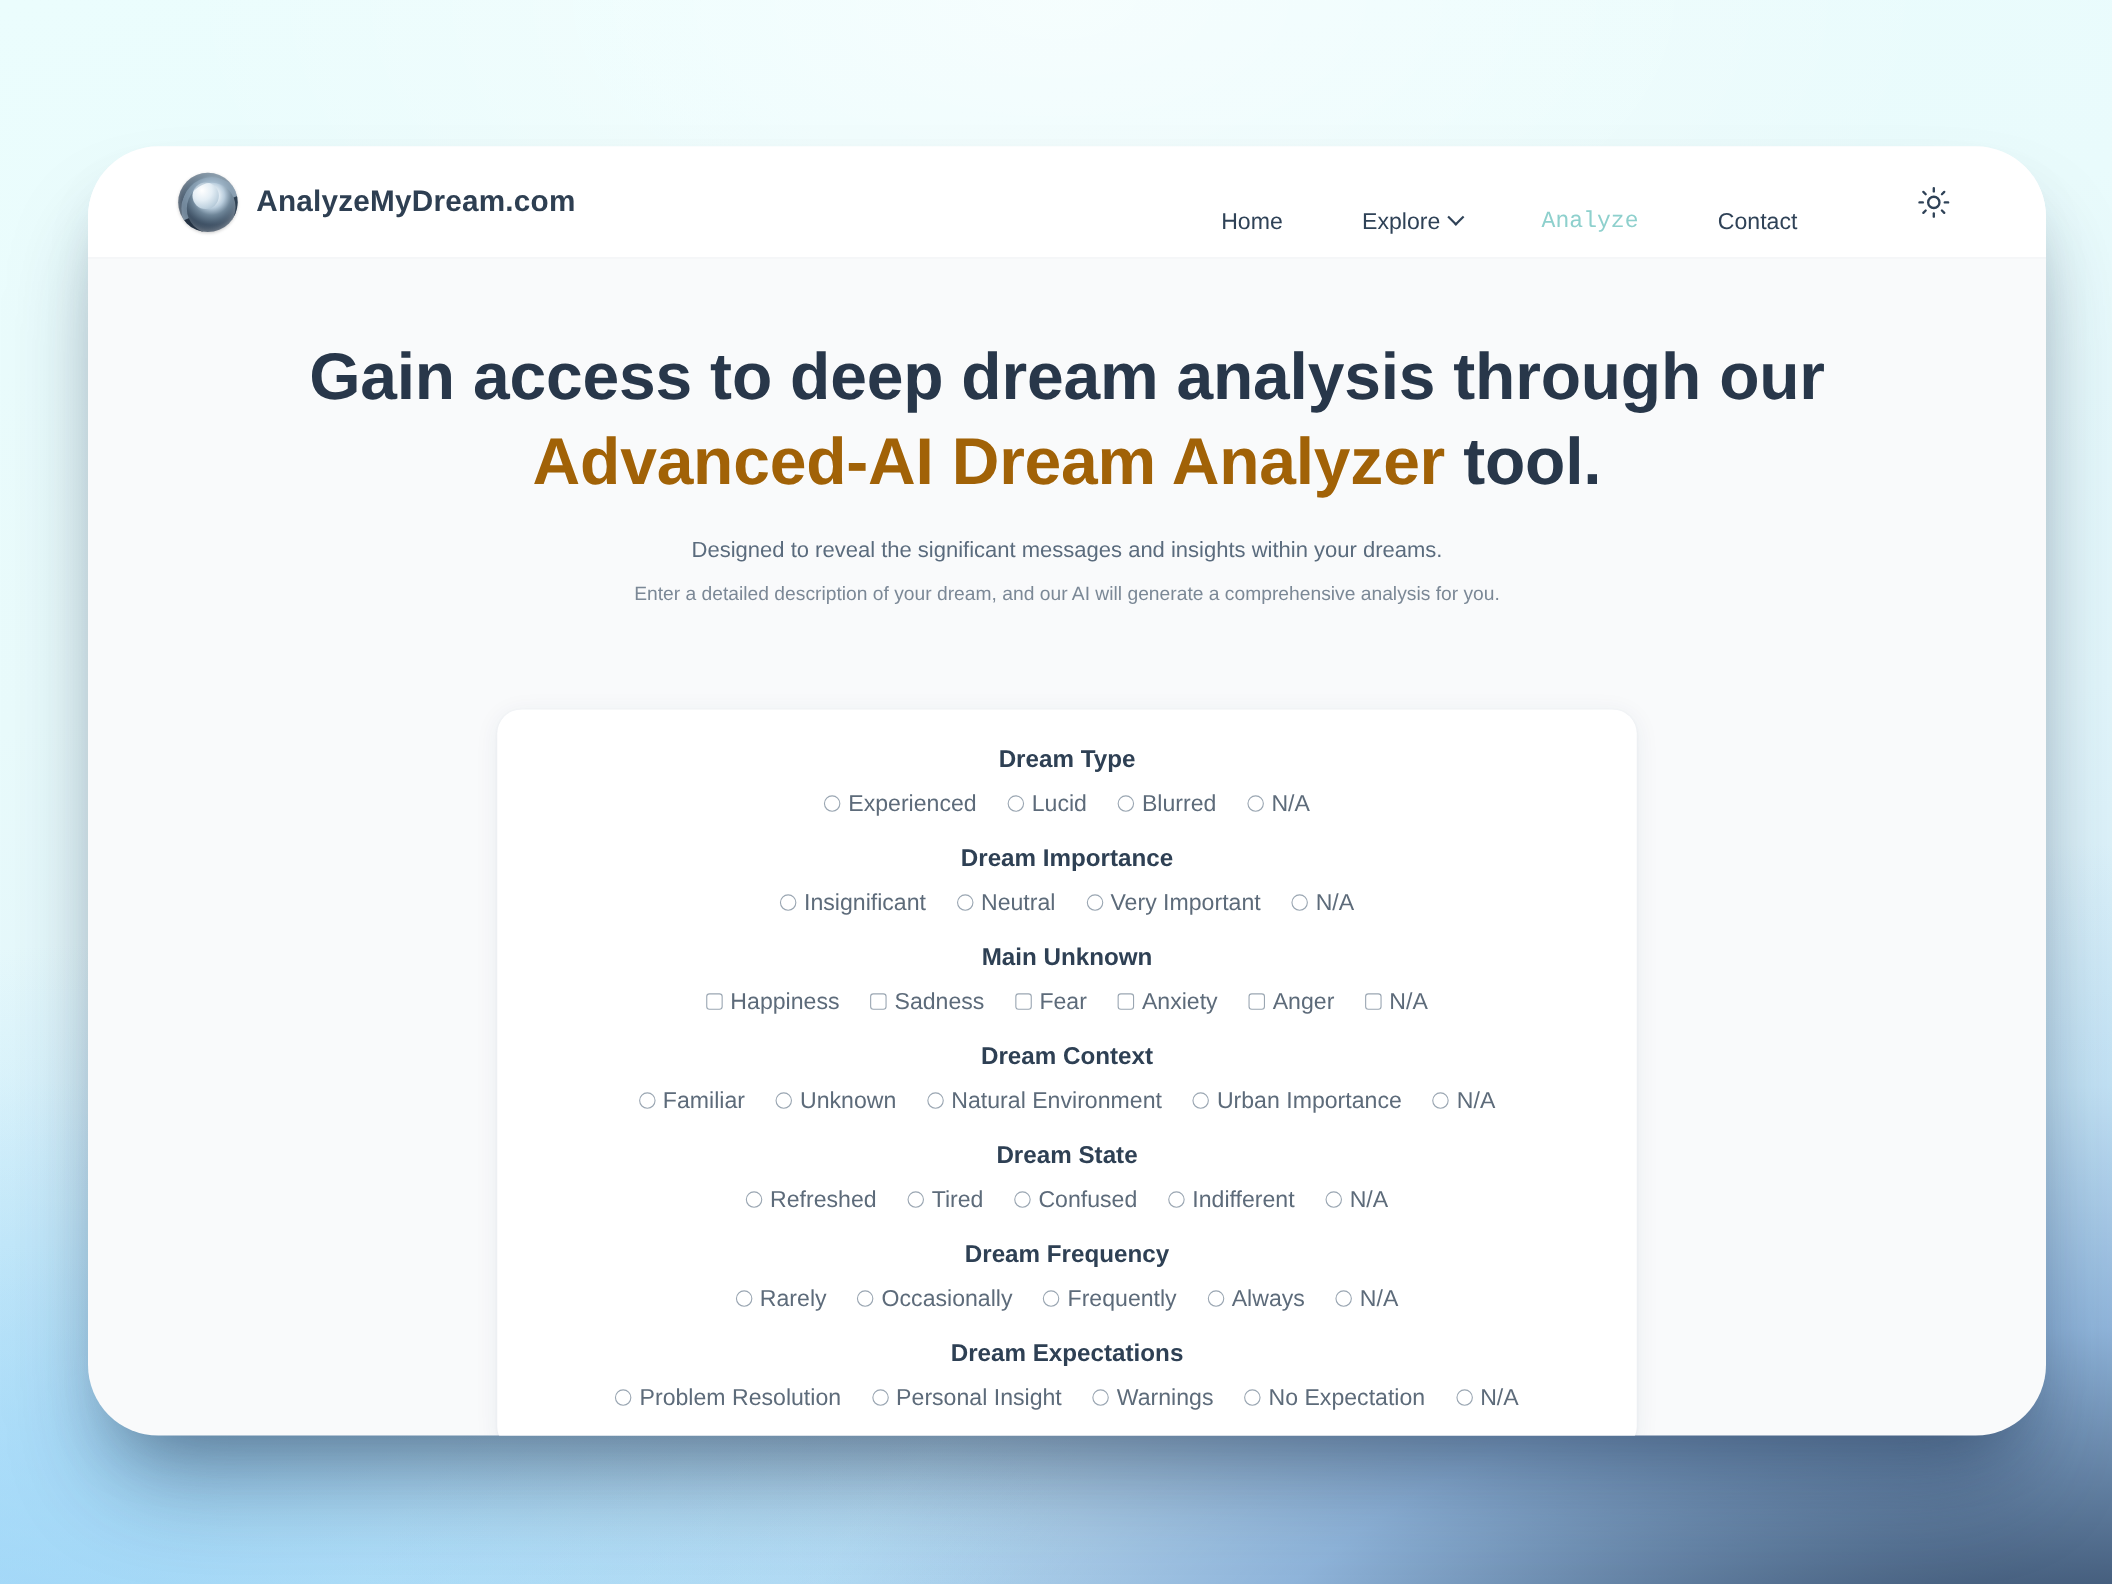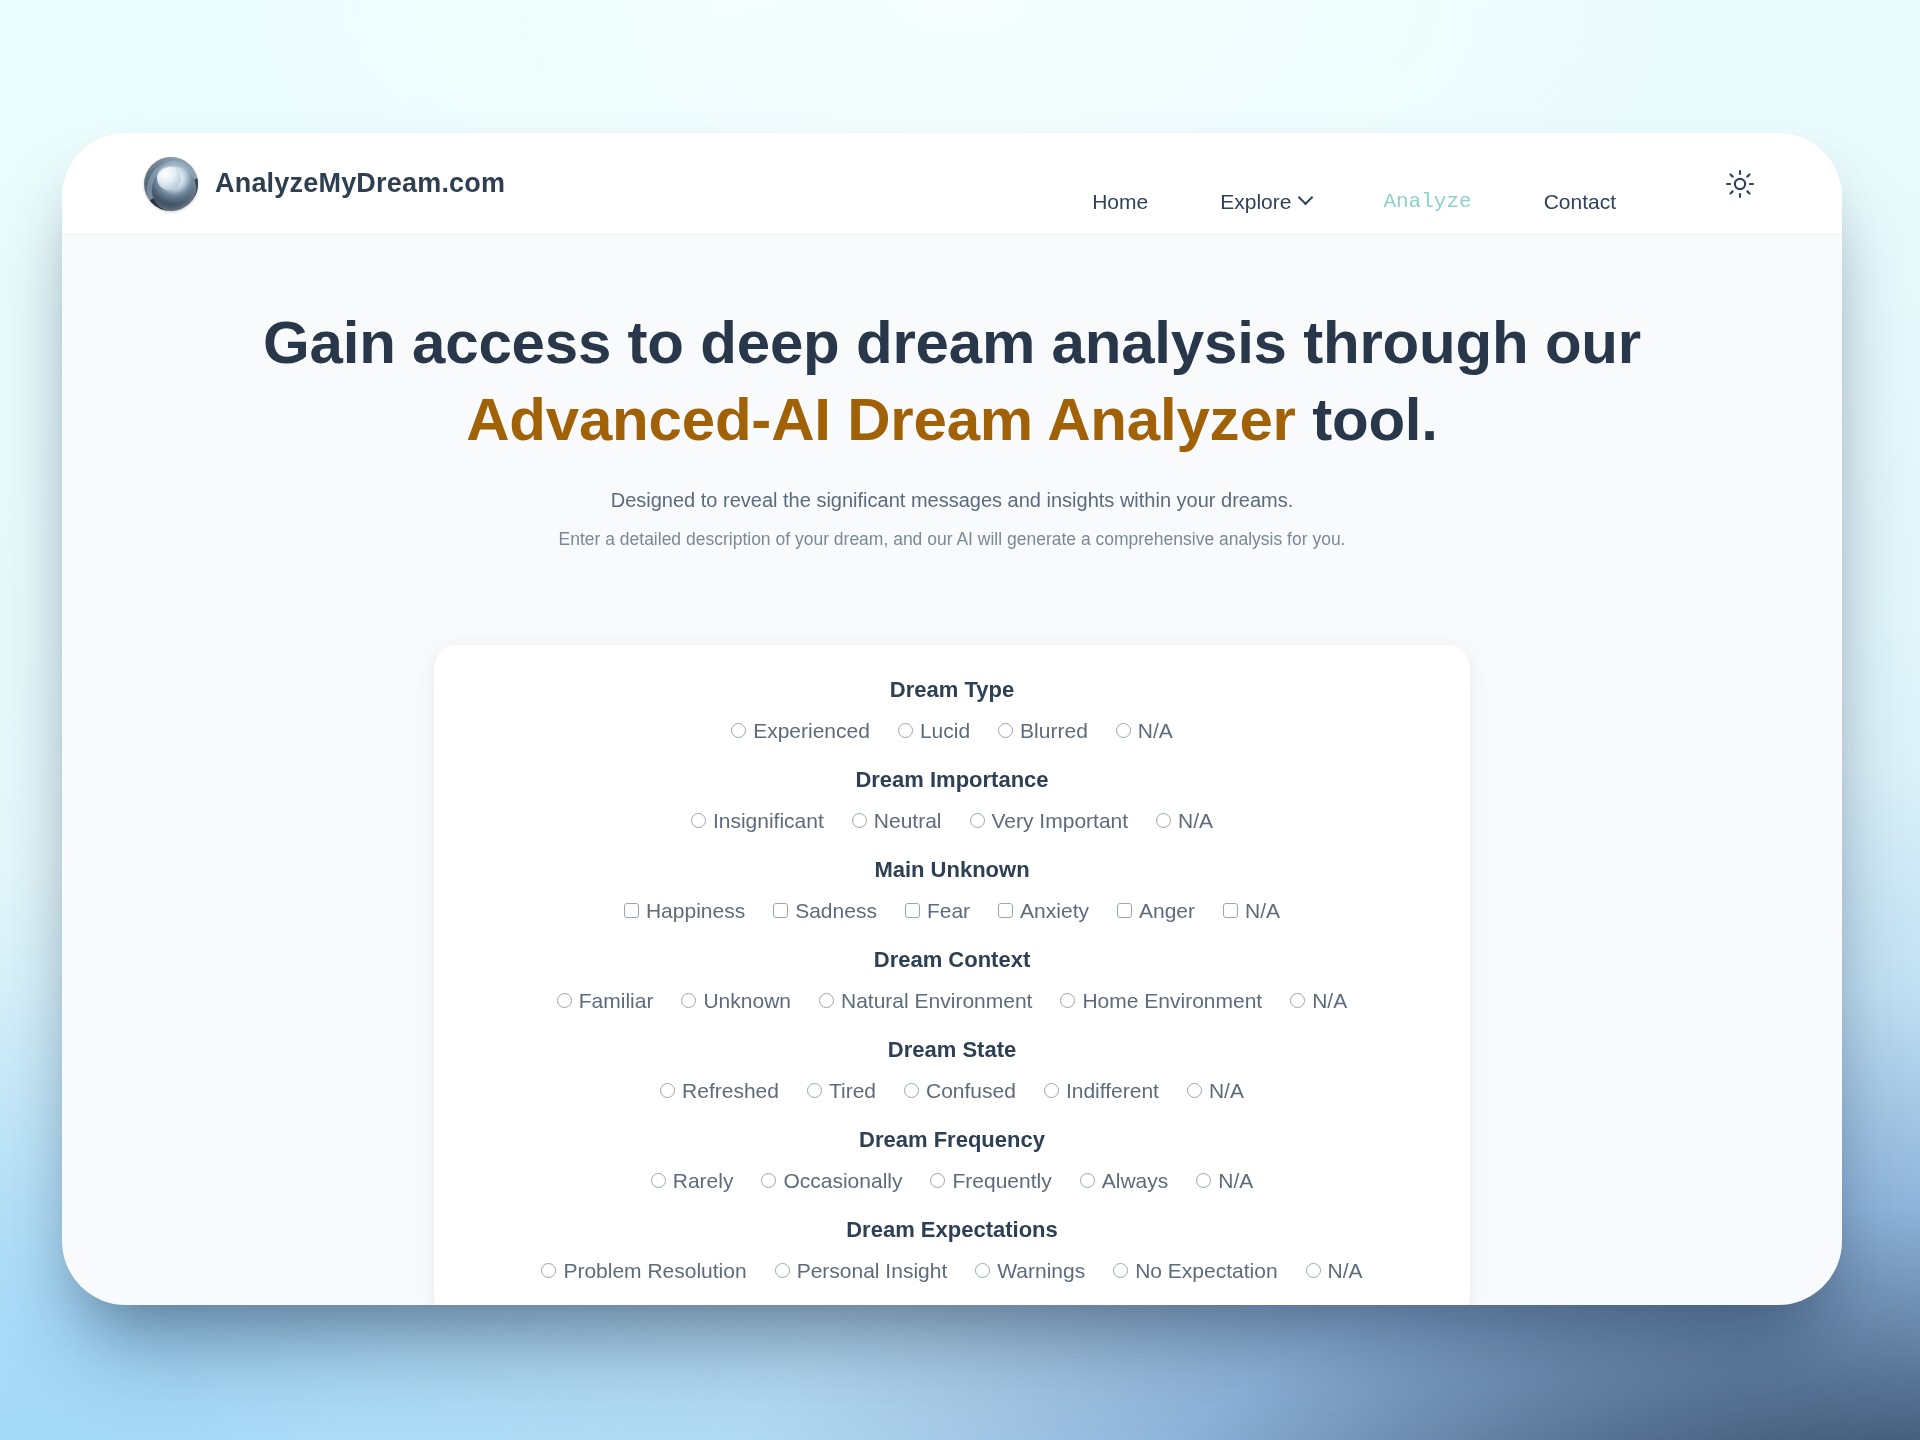--- a/index.html
+++ b/index.html
@@ -30,21 +30,21 @@
     inset: 0;
     background:
       radial-gradient(60% 40% at 50% 0%, rgba(255,255,255,0.55) 0%, rgba(255,255,255,0.0) 70%),
       radial-gradient(70% 50% at 6% 92%, rgba(135,205,250,0.45) 0%, rgba(135,205,250,0.0) 65%);
     pointer-events: none;
   }
 
   
   #app-card {
     position: absolute;
-    left: 62px;
+    left: 80px;
     top: 133px;
     width: 1780px;
     height: 1172px;
     background: #f9fafb;
     border-radius: 64px 64px 64px 64px;
     box-shadow:
       0 60px 90px -20px rgba(20,40,70,0.38),
       0 30px 60px -30px rgba(20,40,70,0.35);
     overflow: hidden;
   }
@@ -346,21 +346,21 @@
           <label class="option">
             <span class="ctrl-radio"></span>
             <span>Unknown</span>
           </label>
           <label class="option">
             <span class="ctrl-radio"></span>
             <span>Natural Environment</span>
           </label>
           <label class="option">
             <span class="ctrl-radio"></span>
-            <span>Home Environment</span>
+            <span>Urban Importance</span>
           </label>
           <label class="option">
             <span class="ctrl-radio"></span>
             <span>N/A</span>
           </label>
         </div>
       </div>
       <div class="field-group">
         <div class="field-label">Dream State</div>
         <div class="options">

